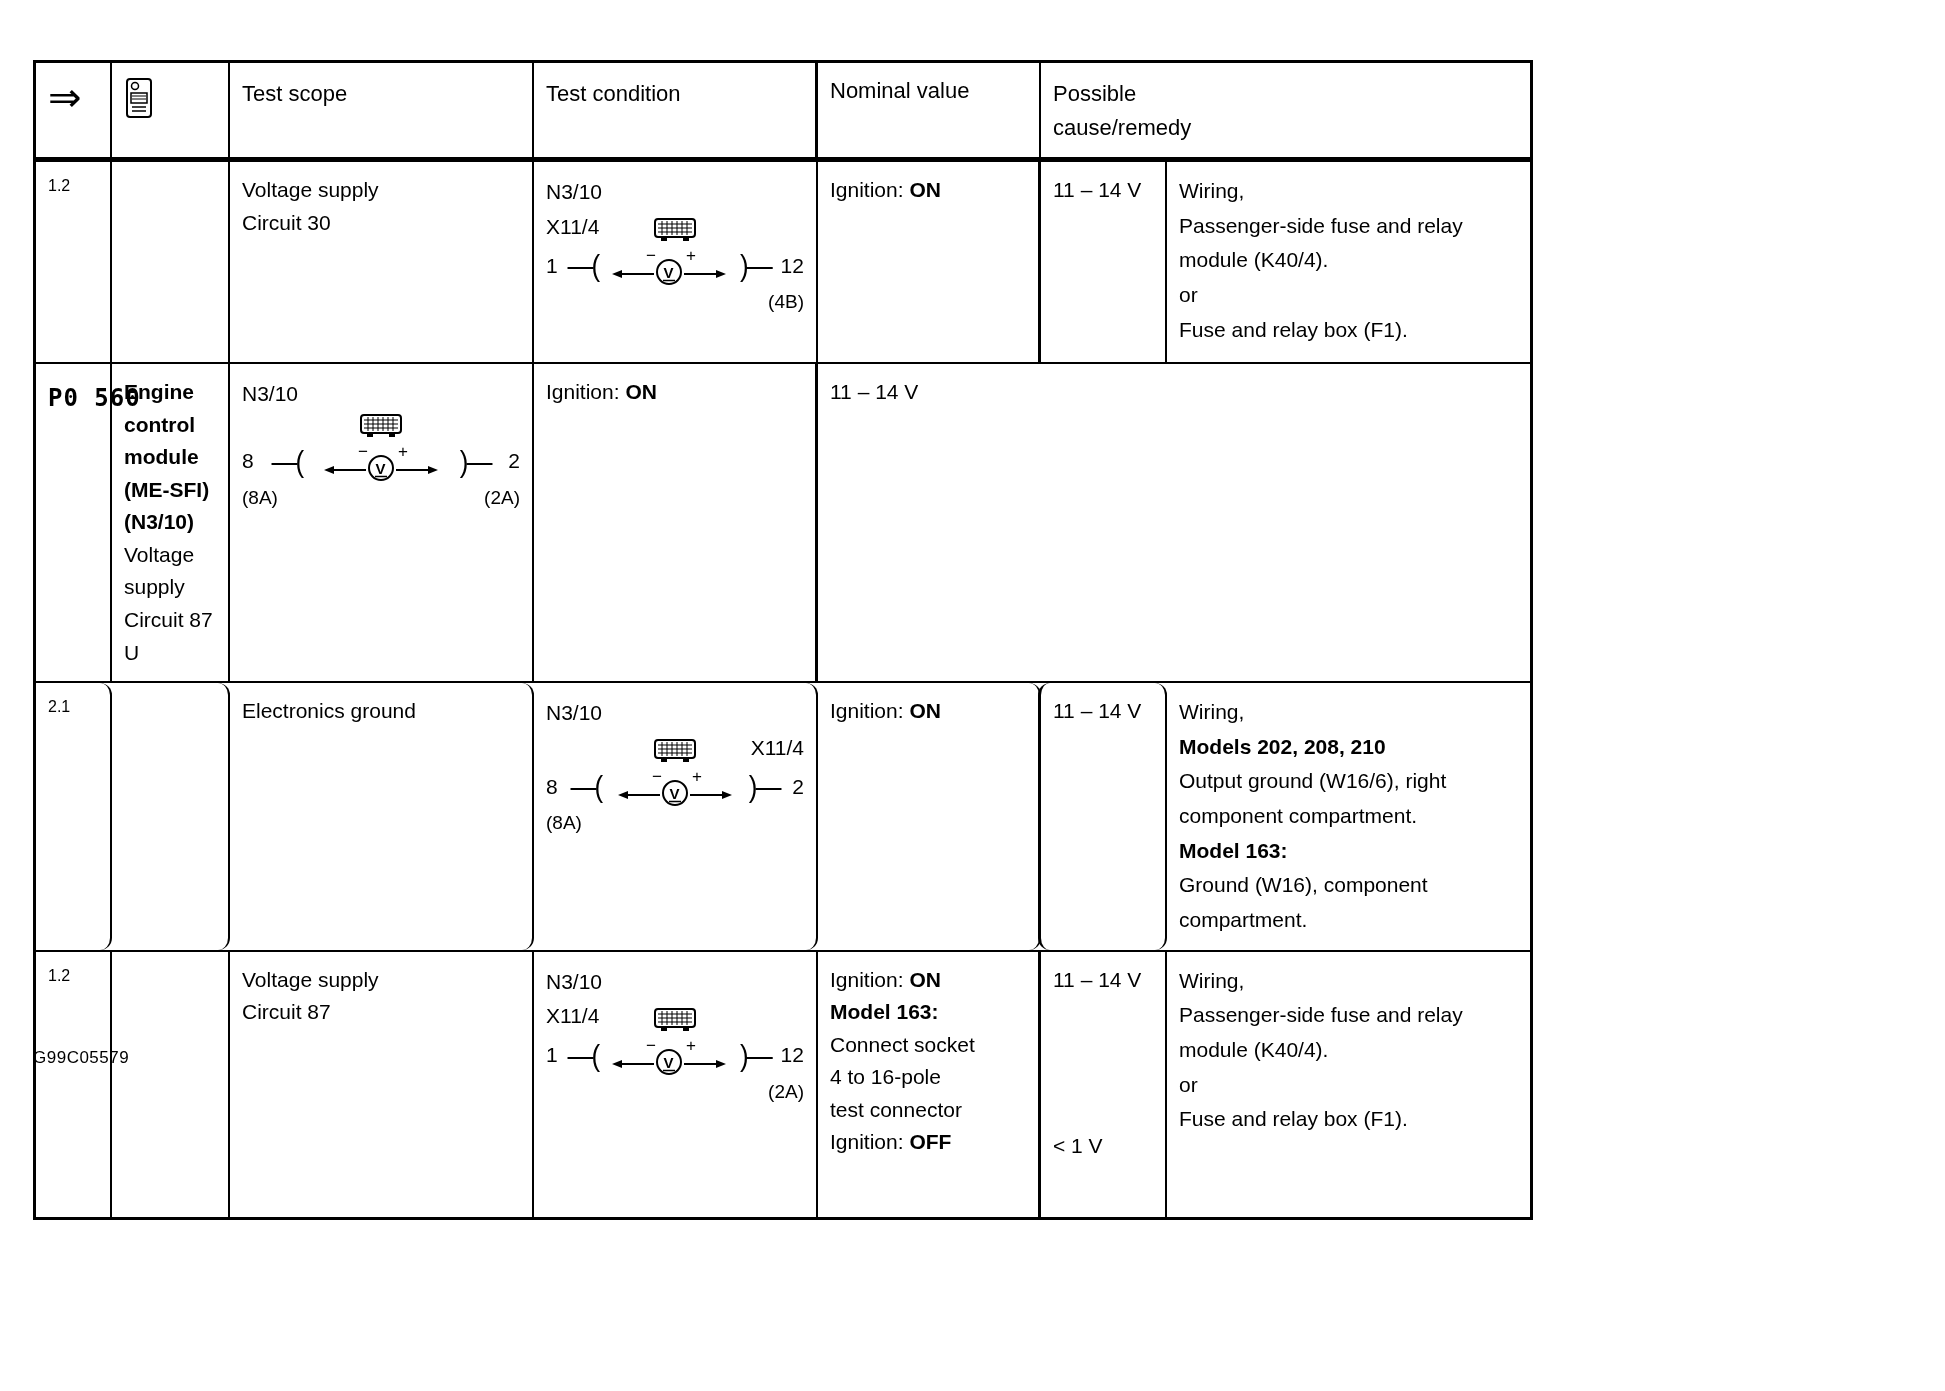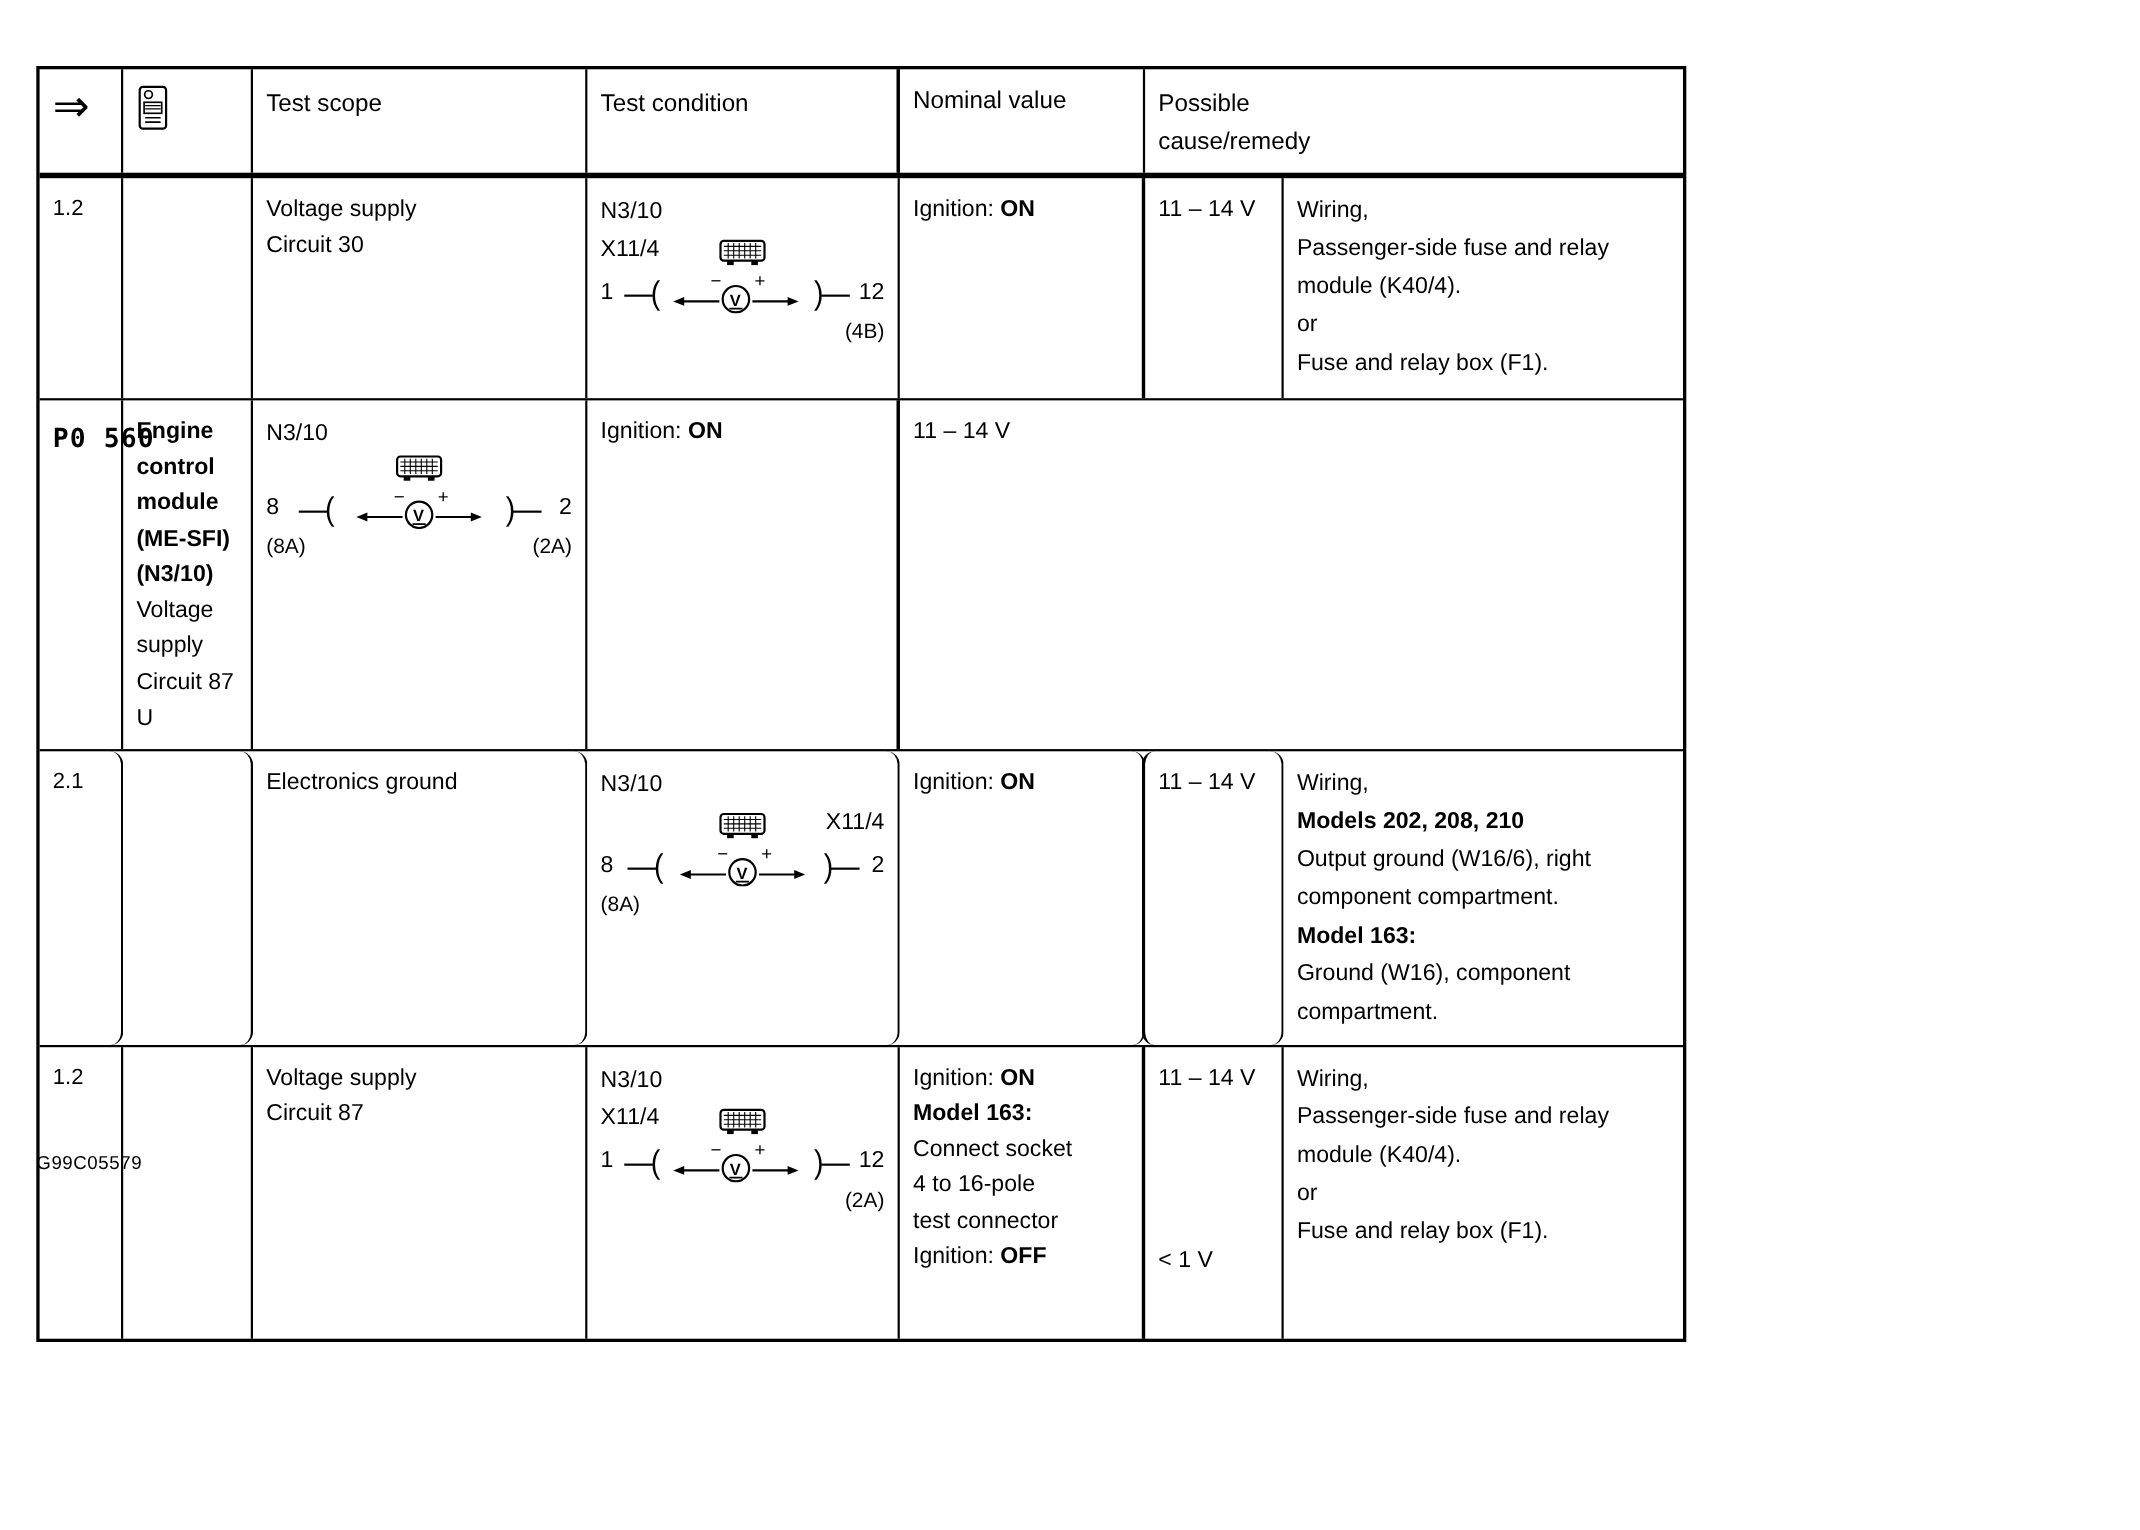--- a/index.html
+++ b/index.html
@@ -10,21 +10,21 @@
   .trow:last-child{border-bottom:none;}
   .trow.head{border-bottom:5px solid #000;}
   .cell{border-right:2px solid #000;box-sizing:border-box;padding:12px 12px;font-size:21px;line-height:1.55;position:relative;}
   .cell:last-child{border-right:none;}
   .c-nom{border-left:3px solid #000;margin-left:-3px;}
   .head .cell{font-size:22px;padding-top:14px;}
   .head .c-nom{line-height:1.25;}
   
   .big-arrow{font-size:40px;line-height:1;font-weight:400;}
   
-  .c-step{font-size:20px;}
+  .c-step{font-size:16px;}
   .c-code{font-family:"DejaVu Sans Mono","Liberation Mono",monospace;font-weight:700;font-size:24px;letter-spacing:1px;padding-top:16px;white-space:nowrap;text-align:right;}
   
   .pre{white-space:pre-line;}
   .b{font-weight:700;}
   
   .c-conn{padding-top:14px;}
   .conn-top{margin-bottom:2px;}
   .conn-mid{display:grid;grid-template-columns:1fr auto 1fr;align-items:end;margin-bottom:4px;gap:32px;}
   .conn-lbl.left{justify-self:start;}
   .conn-lbl.right{justify-self:end;}

